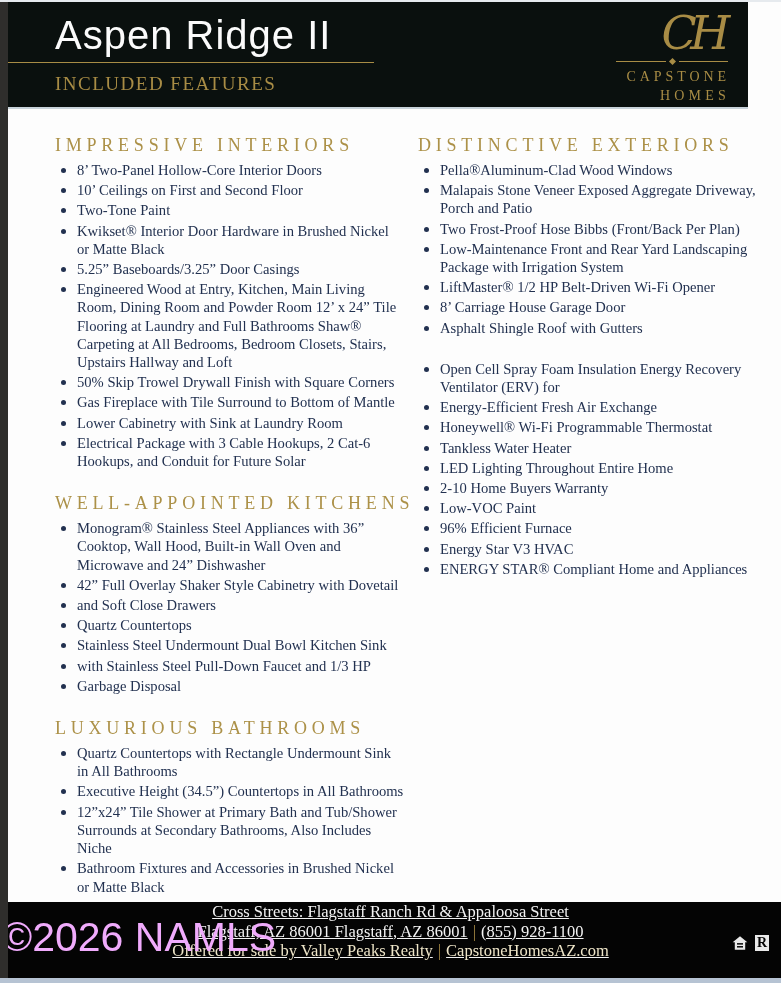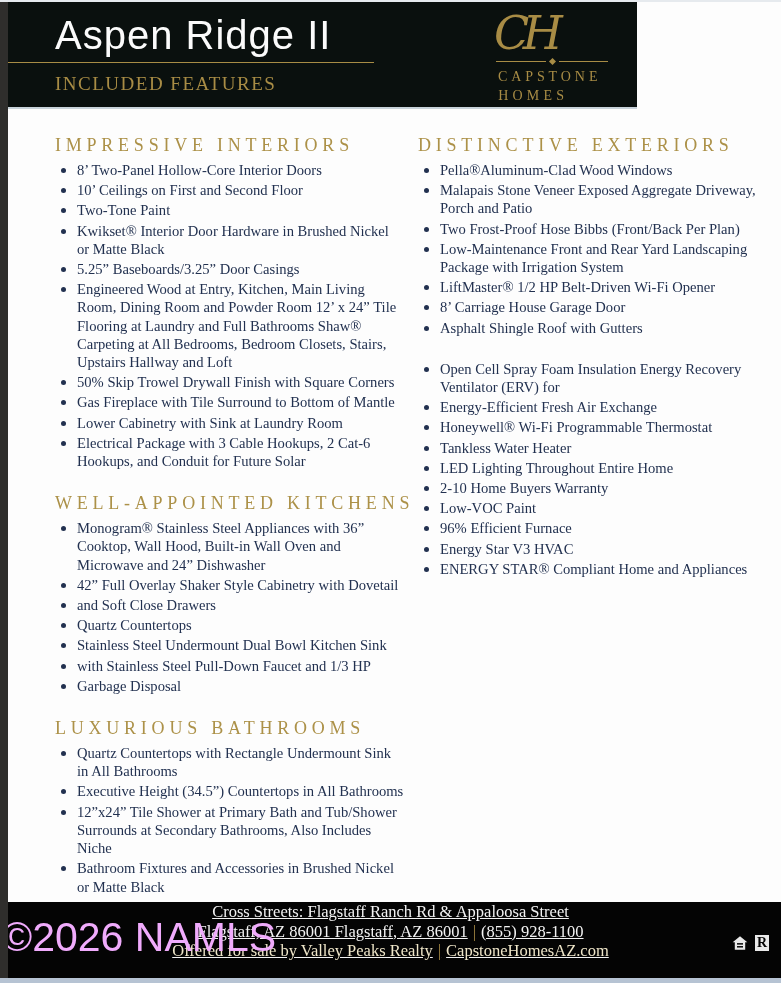--- a/index.html
+++ b/index.html
@@ -14,33 +14,33 @@
     position:relative;width:781px;height:983px;background:var(--page-bg);
     overflow:hidden;font-family:"Liberation Serif","DejaVu Serif",serif;
     margin:0 auto;
   }
   
   .top-line{position:absolute;top:0;left:0;width:781px;height:2px;background:#e6eaee;z-index:9;}
   .left-strip{position:absolute;top:0;left:0;width:8px;height:978px;background:var(--strip-left);z-index:8;}
   .bottom-strip{position:absolute;left:0;top:978px;width:781px;height:5px;background:var(--bottom-strip);z-index:9;}
 
   
-  .banner{position:absolute;top:2px;left:0;width:637px;height:107px;background:var(--banner-bg);
+  .banner{position:absolute;top:2px;left:0;width:748px;height:107px;background:var(--banner-bg);
     border-bottom:2px solid #c8d2da;z-index:2;}
   .title-block{position:absolute;left:55px;top:10px;}
   .community-name{
     font-family:"Liberation Sans","DejaVu Sans",sans-serif;font-weight:200;
     font-size:40px;color:#fbfbfb;letter-spacing:1px;line-height:46px;
   }
   .title-underline{position:absolute;left:8px;top:60px;width:366px;height:1px;background:var(--gold);}
   .included-features{
     position:absolute;left:55px;top:71px;color:var(--gold);
     font-size:19px;letter-spacing:1.5px;font-weight:500;
   }
-  .logo{position:absolute;right:27px;top:6px;width:116px;text-align:left;color:var(--gold);}
+  .logo{position:absolute;right:18px;top:6px;width:116px;text-align:right;color:var(--gold);}
   .logo-monogram{
     font-style:italic;font-size:46px;line-height:50px;letter-spacing:-0.14em;
     font-family:"DejaVu Serif","Liberation Serif",serif;padding-right:6px;
   }
   .logo-divider{display:flex;align-items:center;gap:4px;margin:1px 2px 5px 2px;}
   .logo-divider .rule{flex:1;height:1px;background:var(--gold);}
   .logo-divider .diamond{width:5px;height:5px;background:var(--gold);transform:rotate(45deg);}
   .logo-line1{font-size:14px;letter-spacing:0.28em;margin-left:0.28em;}
   .logo-line2{font-size:14px;letter-spacing:0.3em;margin-left:0.3em;margin-top:3px;}
 

